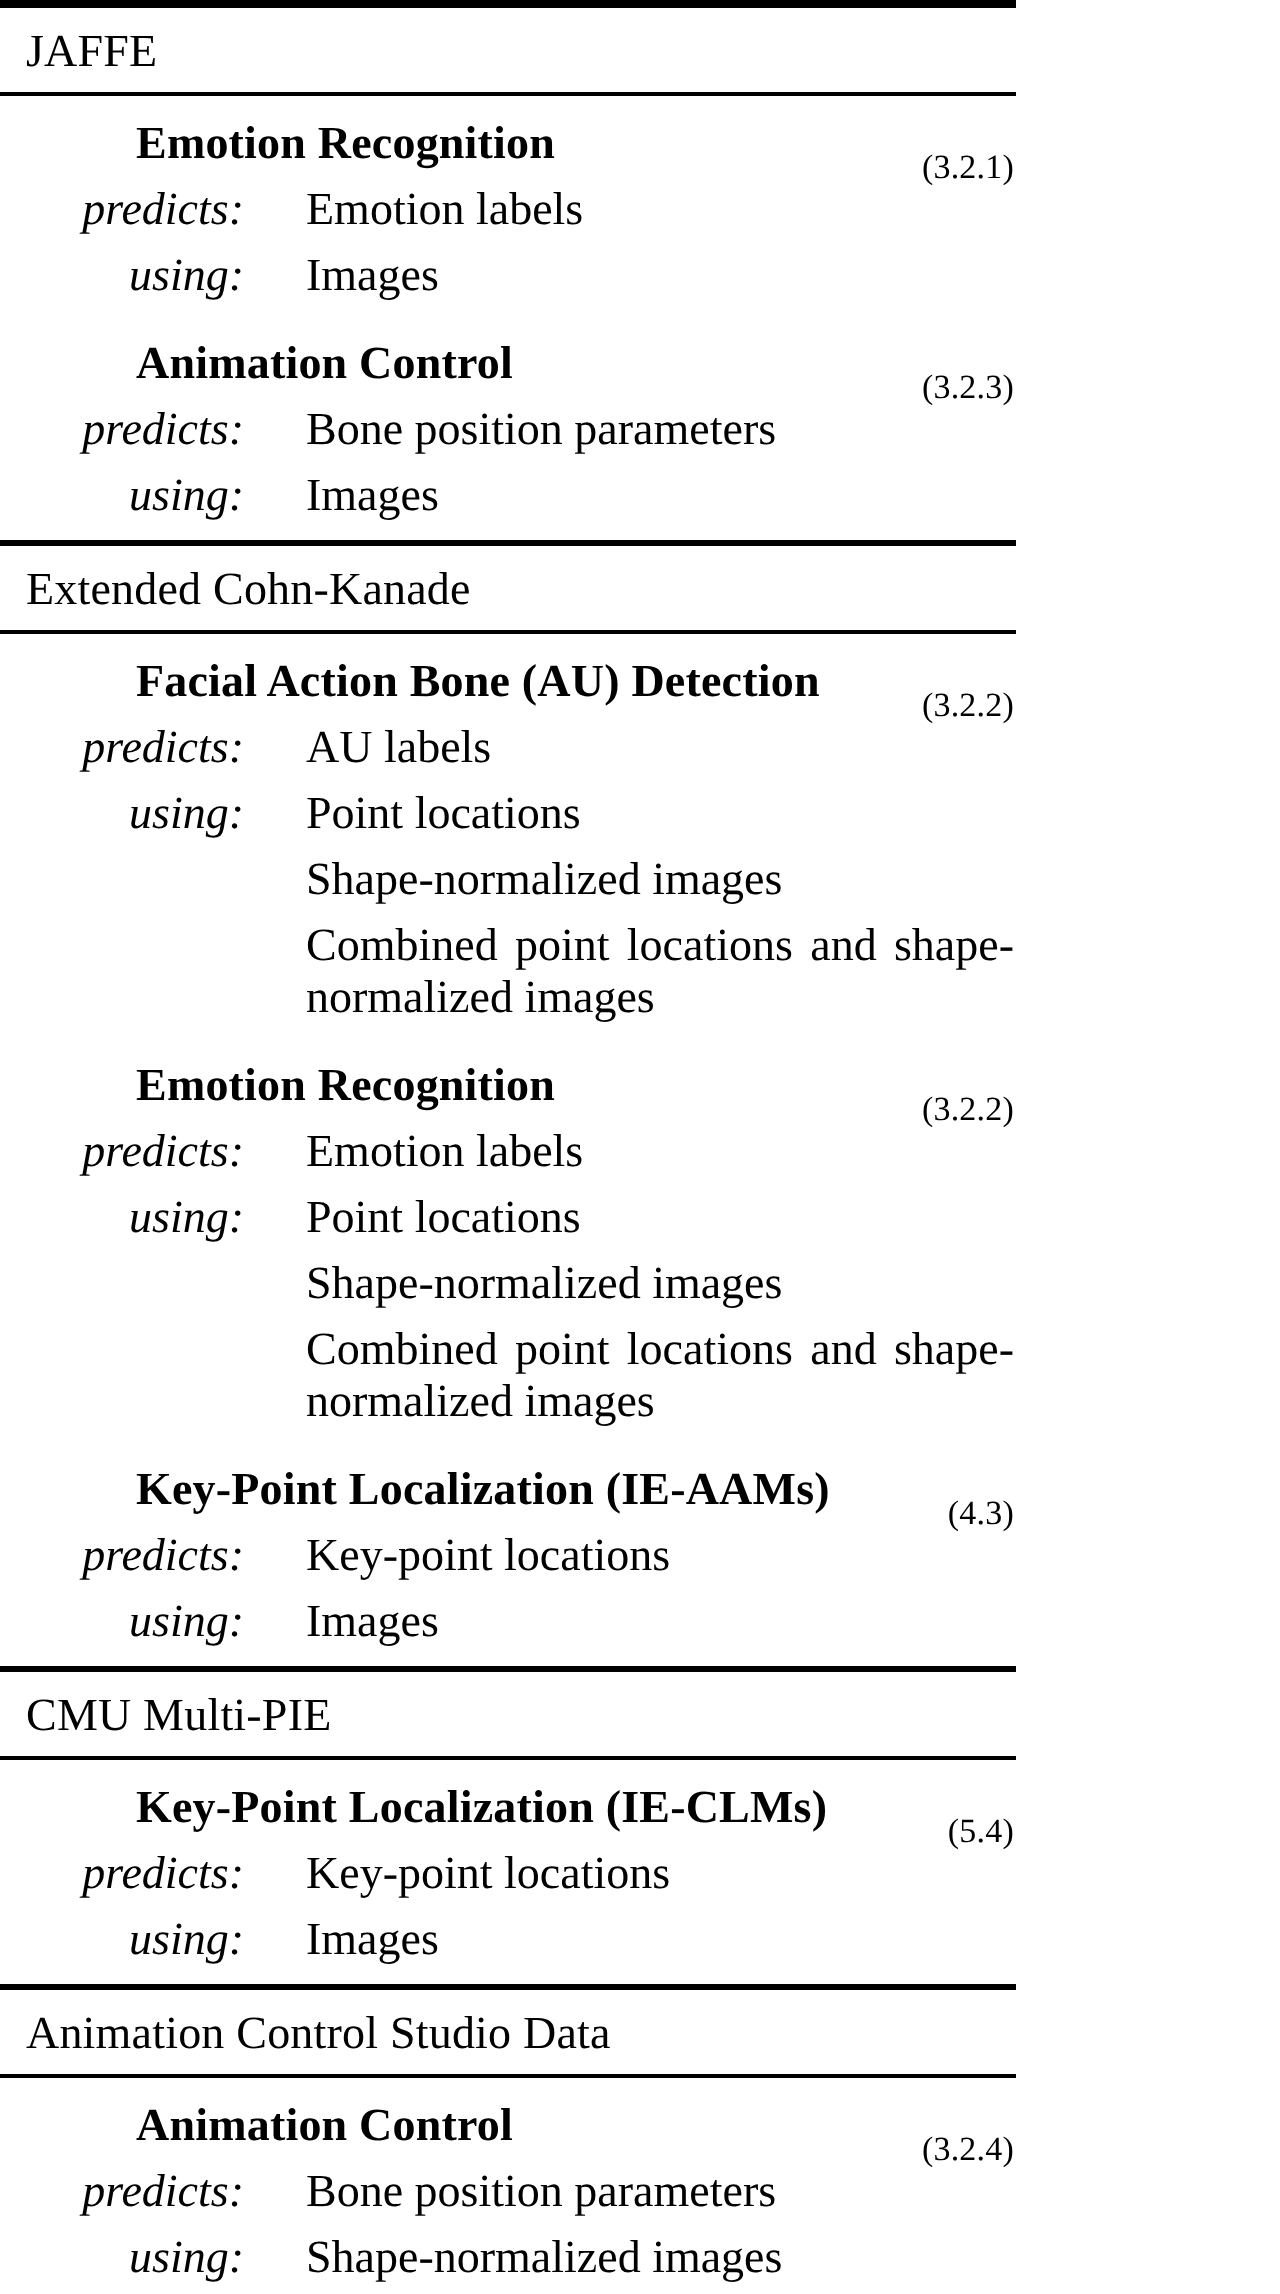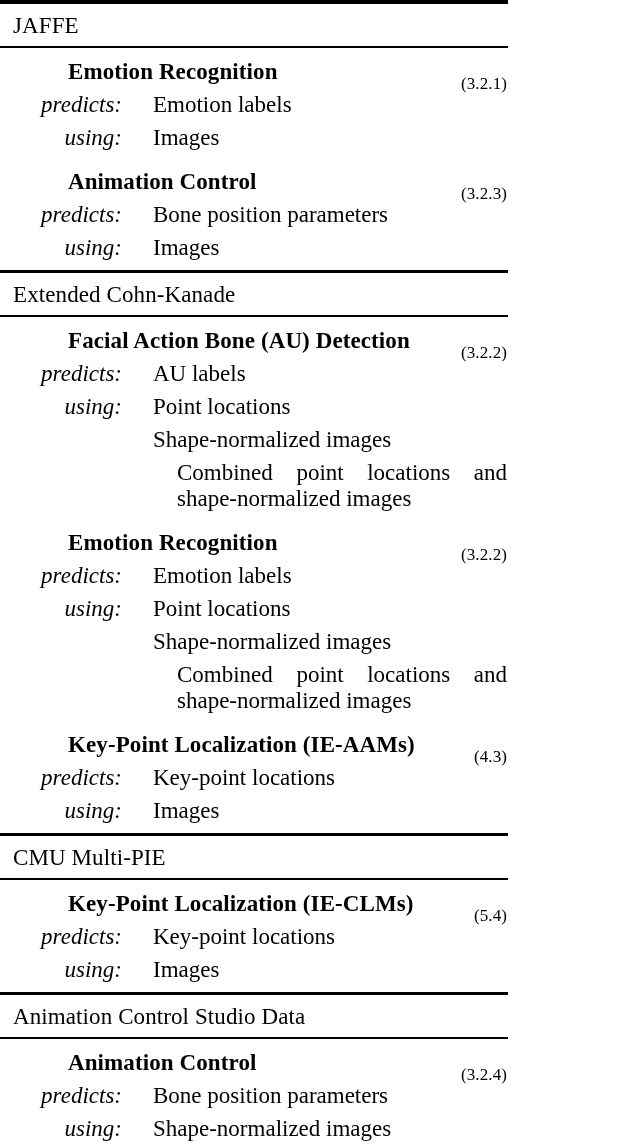--- a/index.html
+++ b/index.html
@@ -96,21 +96,20 @@
     line-height: 26px;
   }
   .attr-values .val {
     display: block;
     text-align: left;
   }
   .attr-values .val.justified {
     text-align: justify;
     text-align-last: left;
     hyphens: manual;
-    margin-left: 24px;
   }
   .attr-values .val + .val { margin-top: 7px; }
 
   .block-pad-bottom { height: 9px; }
   .block-pad-bottom-sm { height: 7px; }
 </style>
 </head>
 <body>
 
 <div id="sheet">

